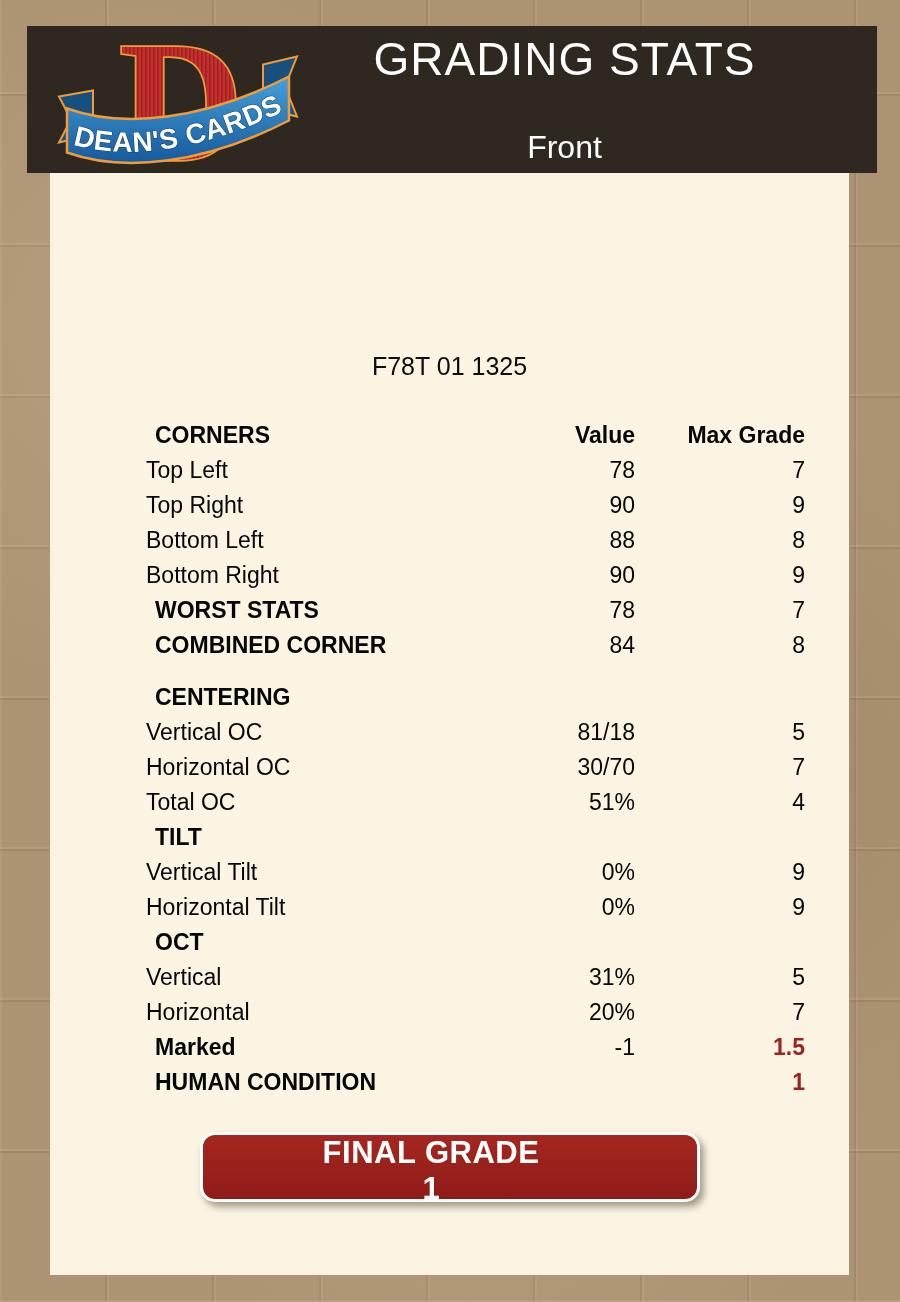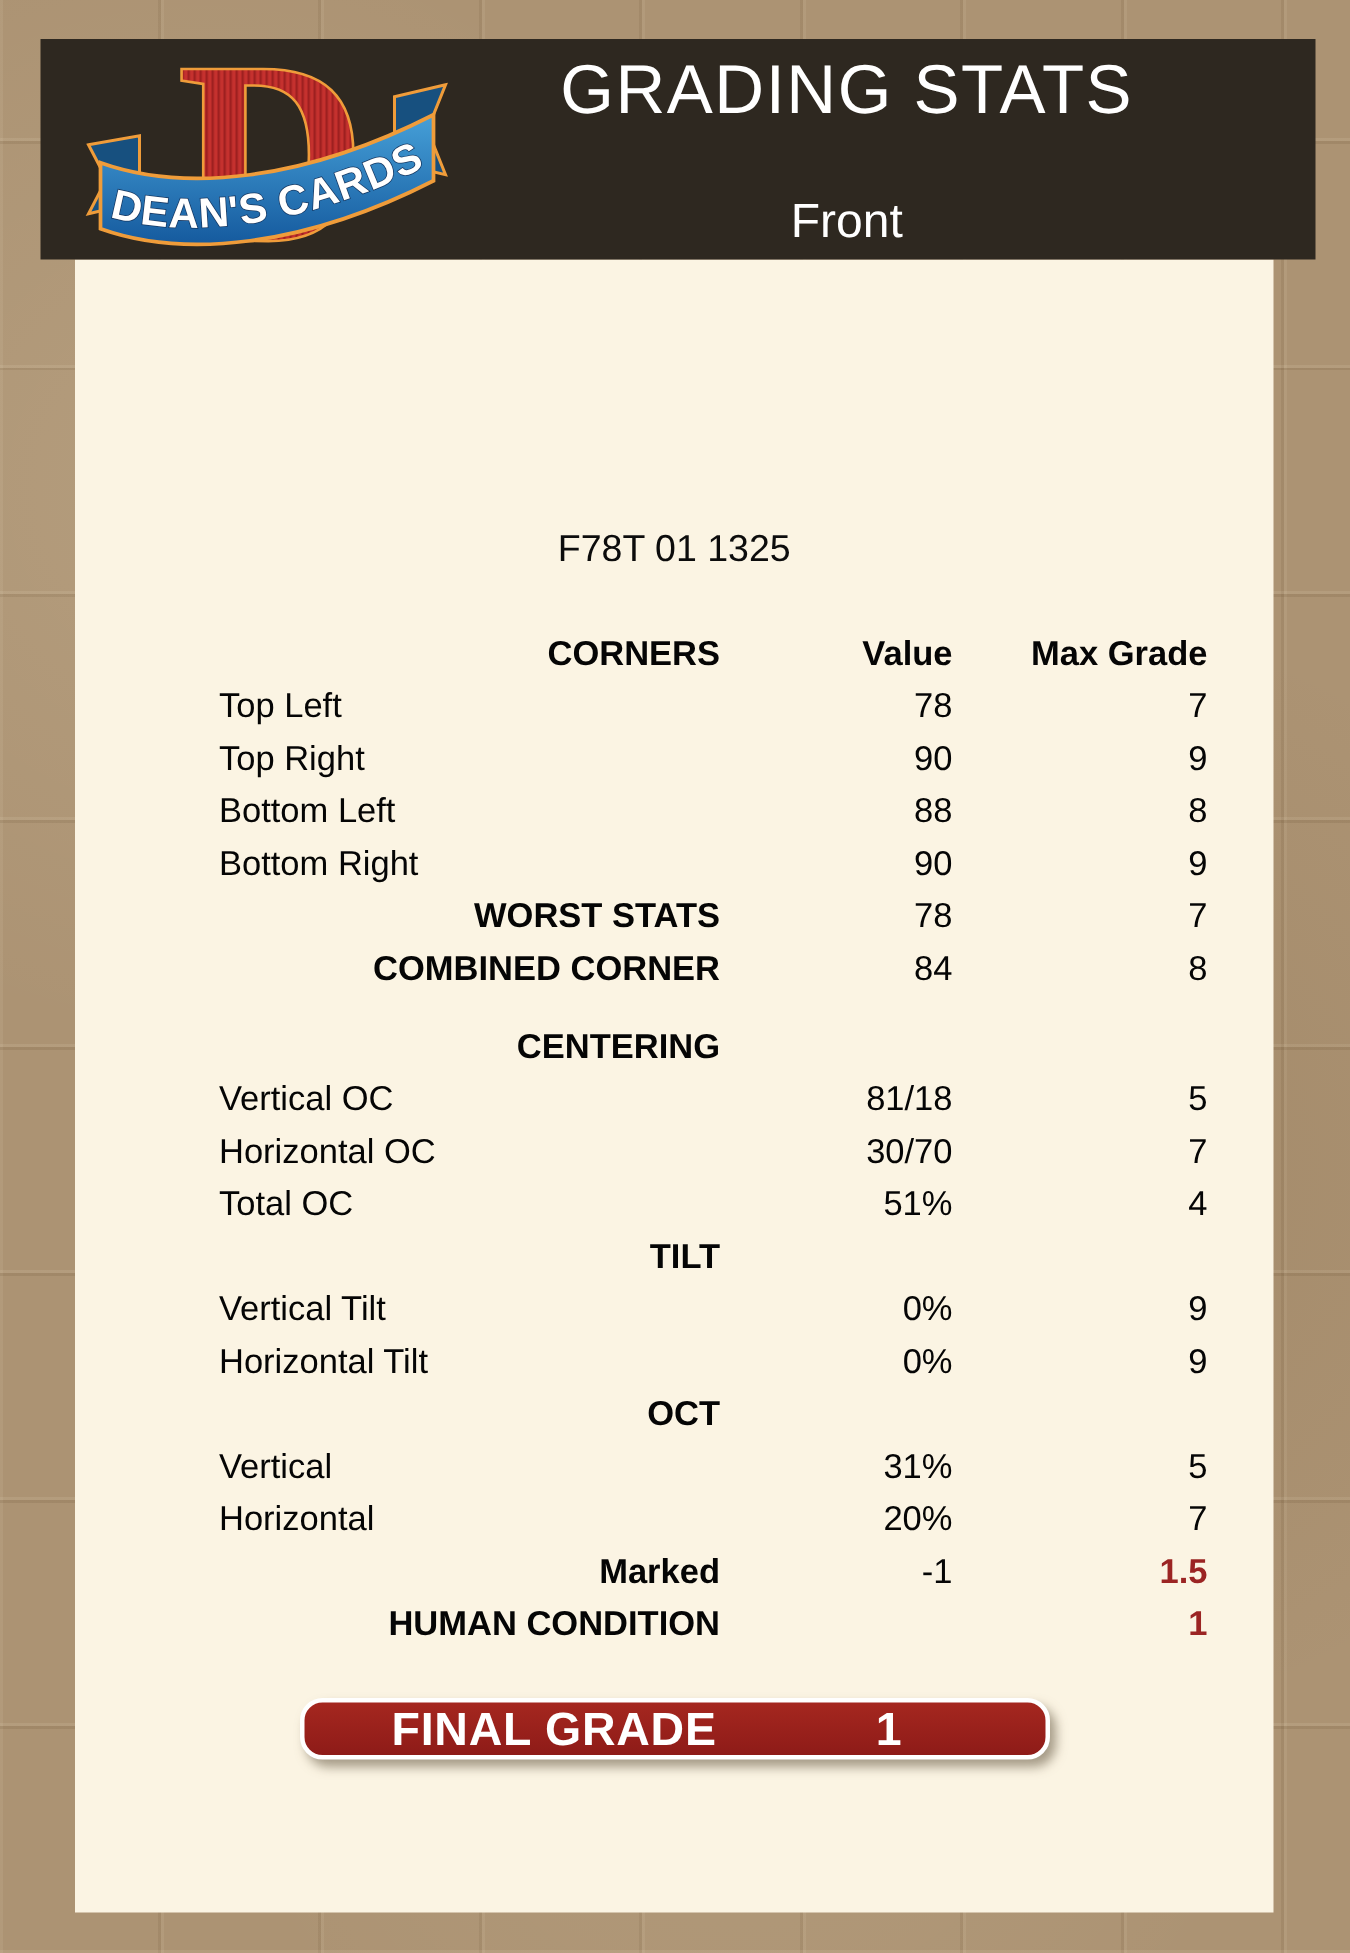--- a/index.html
+++ b/index.html
@@ -52,34 +52,35 @@
     position:absolute;top:179px;left:0;right:0;
     font-size:25px;text-align:center;color:#0c0c0c;
   }
   .grading-table{position:absolute;top:245px;left:0;width:799px;}
   .row{
     display:grid;grid-template-columns:430px 155px 170px;
     padding-right:44px;height:35px;align-items:center;
     font-size:23px;color:#050505;
   }
   .row .cell-value,.row .cell-max{text-align:right;}
-  .row-header .cell-label,.row-section .cell-label{font-weight:bold;padding-left:105px;text-align:right;}
+  .row-header .cell-label,.row-section .cell-label{font-weight:bold;padding-left:105px;}
   .row-header .cell-value,.row-header .cell-max{font-weight:bold;}
   .row-item .cell-label{padding-left:96px;}
   .gap-before{margin-top:17px;}
   .cell-max.red{color:var(--red);font-weight:bold;}
   .final-grade{
-    position:absolute;top:959px;left:150px;width:500px;height:41px;
+    position:absolute;top:959px;left:150px;width:500px;height:70px;
     background:linear-gradient(#a5271f,#8e1b18);
     background-color:var(--grade-bg);
     border:3px solid #fff;border-radius:15px;
     box-shadow:4px 5px 7px rgba(95,82,60,0.55);
     display:flex;align-items:center;justify-content:space-between;
     padding:0 96px 0 58px;color:#fff;font-weight:bold;font-size:31px;
     cursor:default;
+    flex-direction:column;
   }
   .final-grade .grade-label{letter-spacing:0.5px;}
 </style>
 </head>
 <body>
 
 <div class="bg-collage"></div>
 
 <div class="panel">
   <div class="serial">F78T 01 1325</div>

